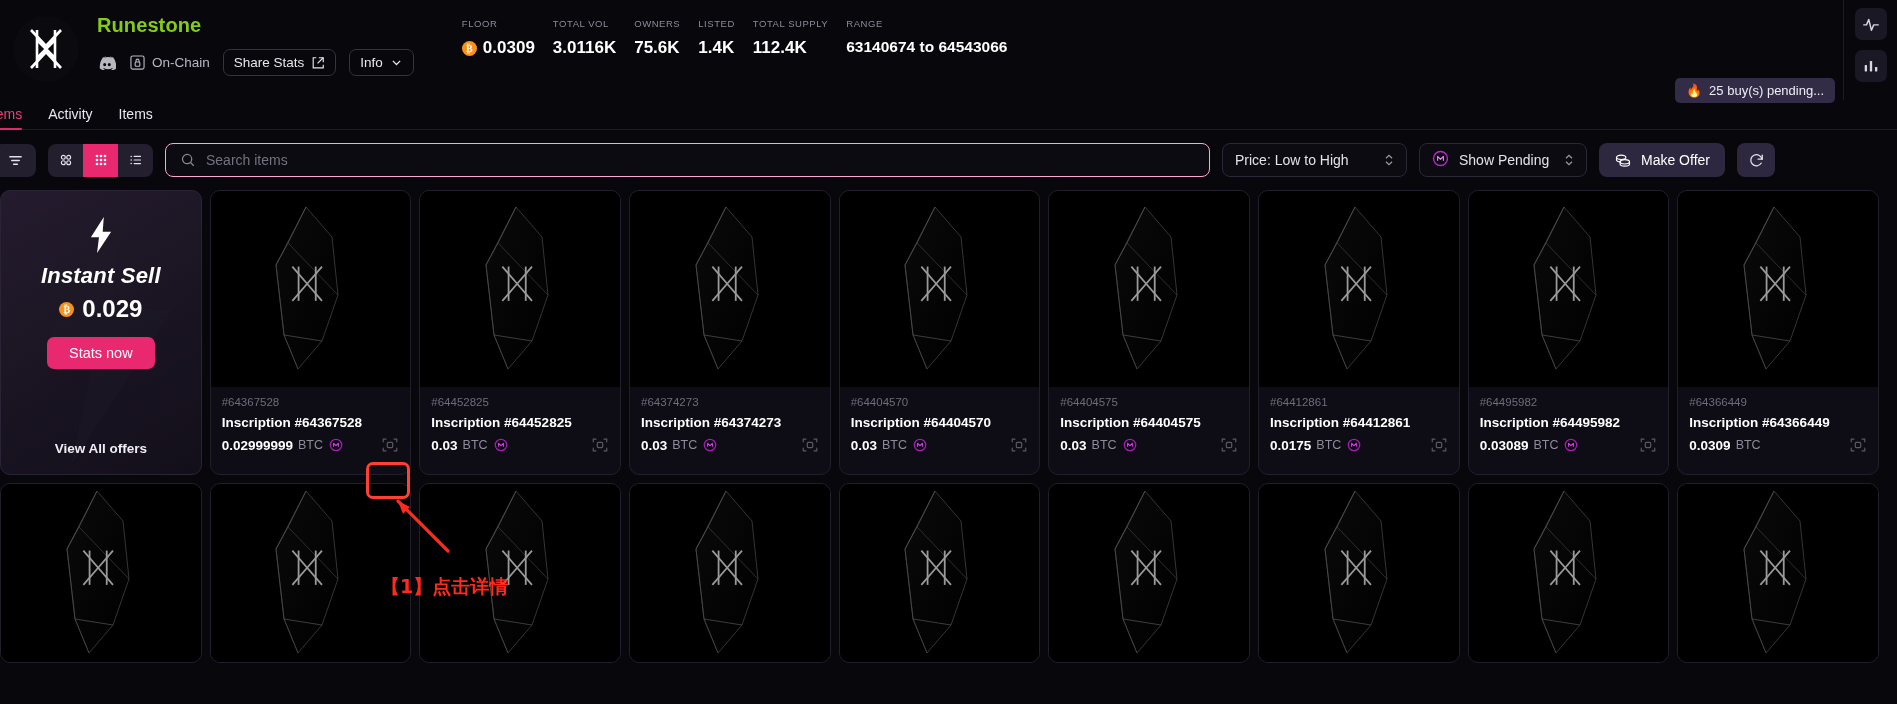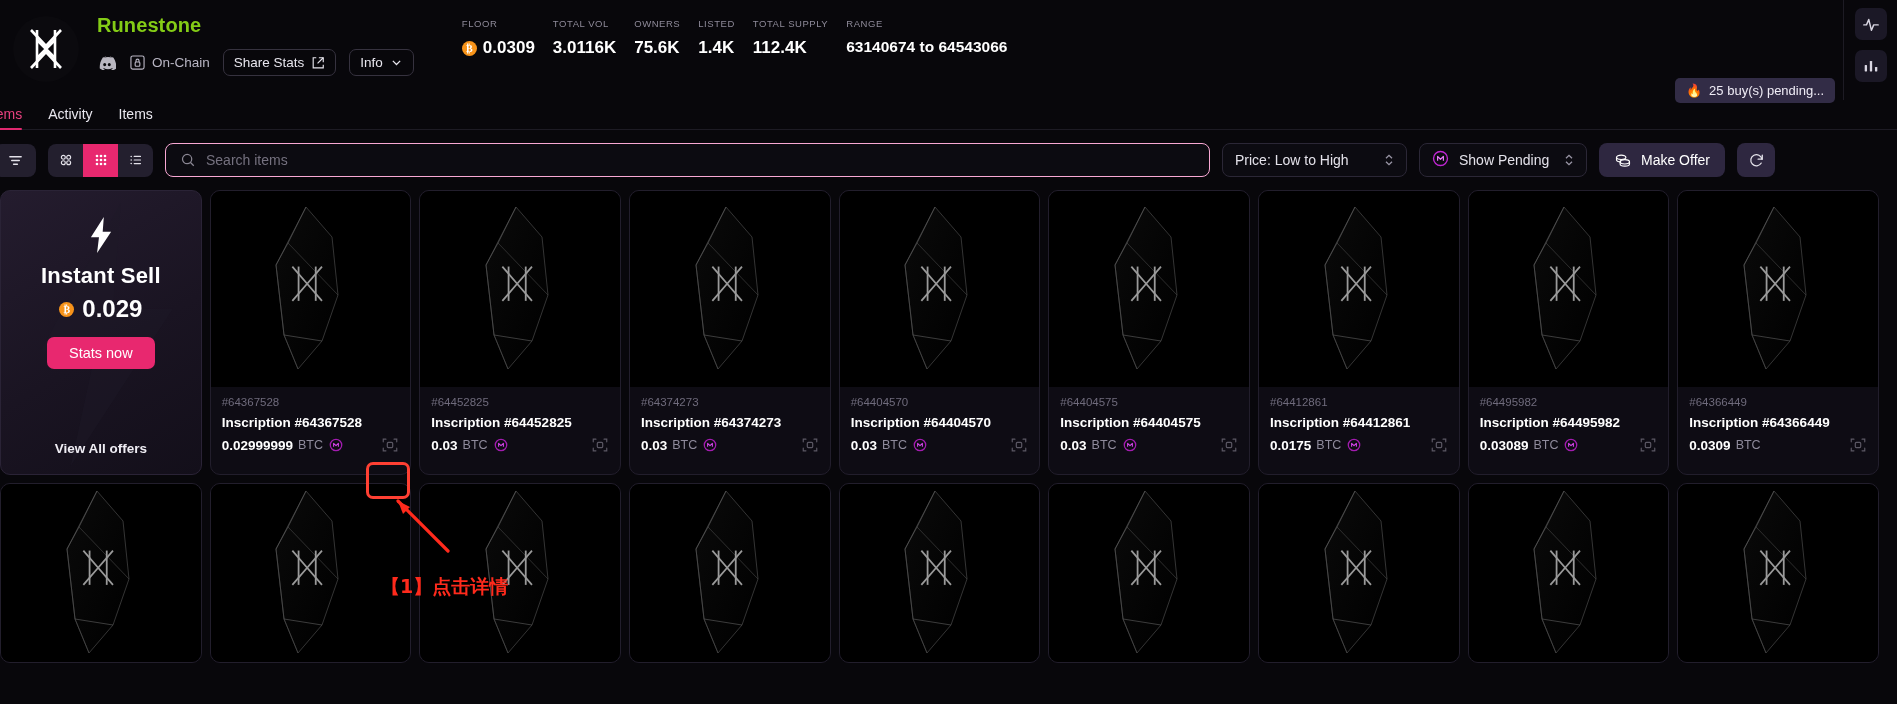--- a/index.html
+++ b/index.html
@@ -88,21 +88,21 @@
   .grid-area { position:relative; padding-right:18px; }
   .grid { display:grid; grid-template-columns: repeat(9, 1fr); gap:8px; }
   .promo-card {
     position:relative; border-radius:10px; overflow:hidden; height:285px;
     background:linear-gradient(150deg,#241c2e 0%, #1a1422 55%, #130f1a 100%);
     border:1px solid #2a2336; display:flex; flex-direction:column; align-items:center; justify-content:flex-start;
     padding-top:26px;
   }
   .promo-bolt-bg { position:absolute; inset:0; opacity:.5; }
   .promo-content { position:relative; z-index:2; display:flex; flex-direction:column; align-items:center; }
-  .promo-title { font-size:22px; font-weight:700; margin-top:10px; color:#fff; letter-spacing:.2px;}
+  .promo-title { font-size:22px; font-weight:700; margin-top:10px; color:#fff; letter-spacing:.2px;font-style:italic;}
   .promo-price { display:flex; align-items:center; gap:8px; margin-top:6px; font-size:24px; font-weight:700; }
   .sell-now {
     margin-top:14px; background:#e8286f; color:#fff; border:none; border-radius:7px;
     padding:8px 22px; font-size:14.5px; cursor:pointer; font-family:"Liberation Sans", sans-serif; font-weight:400;
   }
   .view-offers { position:absolute; bottom:18px; z-index:2; font-size:13.5px; font-weight:700; color:#efedf4; cursor:pointer; }
 
   .nft-card {
     border-radius:10px; overflow:hidden; background:#0e0c14; border:1px solid #221e2c;
     display:flex; flex-direction:column; height:285px;

